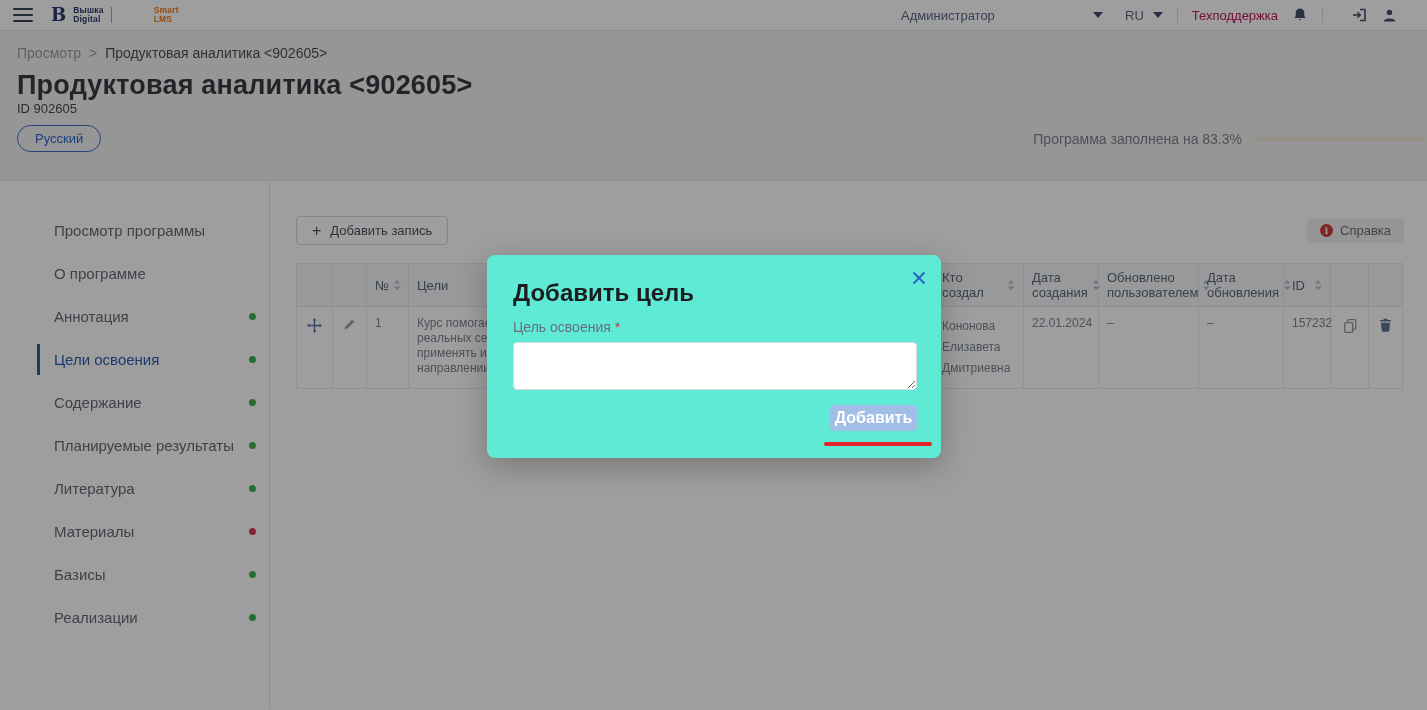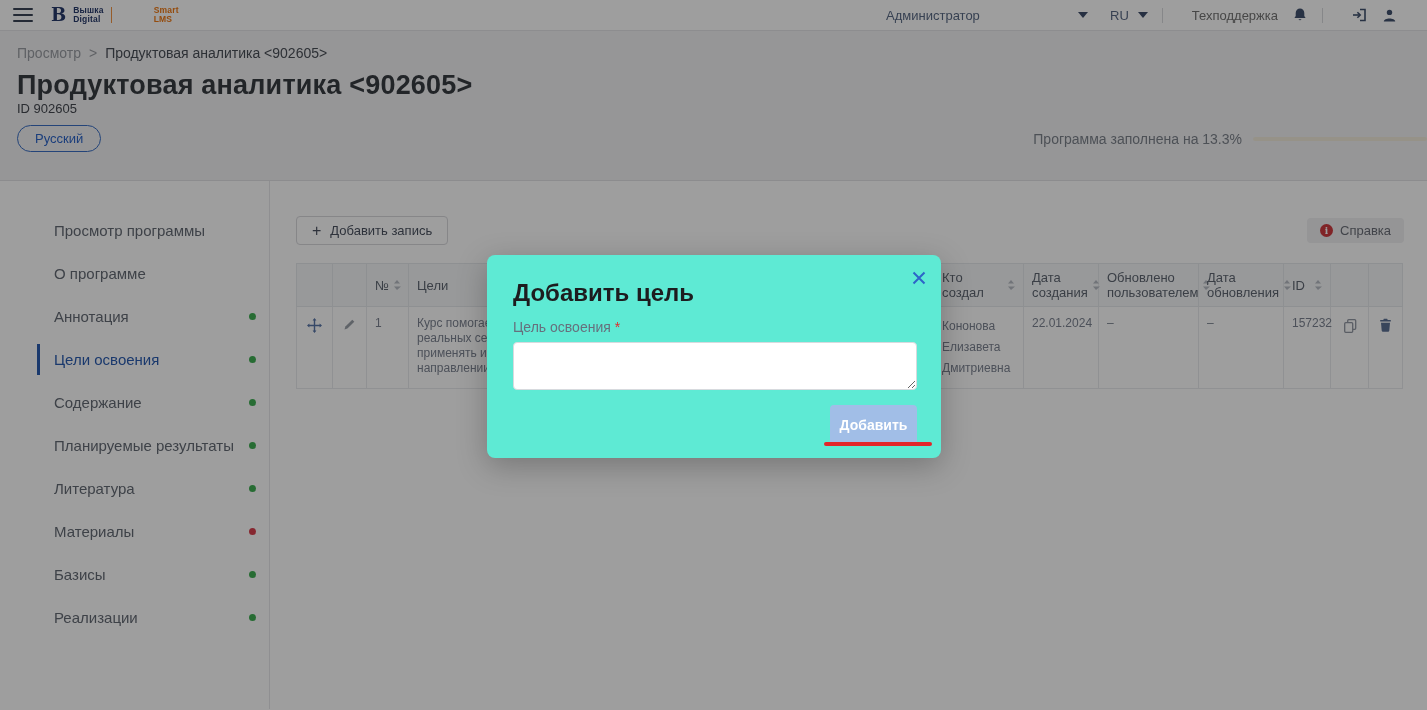--- a/index.html
+++ b/index.html
@@ -16,21 +16,21 @@
   .brand { display:flex; align-items:center; gap:7px; }
   .brand-mark { font-family:"DejaVu Serif", serif; font-weight:800; font-size:18px; line-height:18px; color:#273a6b; }
   .brand-txt { font-size:8.5px; line-height:9px; font-weight:700; letter-spacing:.2px; }
   .brand-txt.navy { color:#273a6b; }
   .brand-txt.orange { color:#ef7b17;margin-left:35px; }
   .brand-sep { width:1px; height:16px; background:#ef7b17; opacity:.8; }
   .topbar-right { margin-left:auto; display:flex; align-items:center; font-size:13px; color:#5a6a85; }
   .role-select { width:202px; display:flex; align-items:center; justify-content:space-between; cursor:pointer; }
   .lang-select { display:flex; align-items:center; gap:9px; margin-left:22px; cursor:pointer; }
   .tb-sep { width:1px; height:15px; background:#d9dade; margin:0 14px; }
-  .support-link { color:#737373; cursor:pointer;margin-left:15px; }
+  .support-link { color:#be185d; cursor:pointer; }
   .tb-icon { display:flex; align-items:center; cursor:pointer; margin-left:14px; }
   .tb-icon:first-of-type { margin-left:0; }
   
   .page-head { background:#f2f2f4; border-bottom:1px solid #e2e2e5; height:150px; padding:14px 0 0 17px; }
   .breadcrumb { font-size:14px; color:#9a9da3; display:flex; gap:8px; align-items:center; }
   .breadcrumb .crumb-link { cursor:pointer; }
   .breadcrumb .crumb-current { color:#4a4f57; }
   .page-title { margin-top:9px; font-size:27px; font-weight:700; color:#383c42; letter-spacing:.2px; }
   .page-id { font-size:13px; color:#44484f; }
   .head-row { margin-top:9px; display:flex; align-items:center; justify-content:space-between; }
@@ -72,22 +72,22 @@
   
   .overlay { position:absolute; inset:0; background:rgba(0,0,0,.38); z-index:50; }
   .modal { position:absolute; left:487px; top:255px; width:454px; height:203px; background:#5eead4;
     border-radius:8px; box-shadow:0 8px 30px rgba(0,0,0,.25); z-index:60;padding-left:20px; }
   .modal-close { position:absolute; top:15px; right:14px; cursor:pointer; display:flex; }
   .modal-title { position:absolute; left:26px; top:24px; font-size:24px; font-weight:700; color:#1d1d1f; }
   .modal-label { position:absolute; left:26px; top:64px; font-size:14px; color:#66707d; }
   .req { color:#e02b2b; }
   .modal textarea { position:absolute; left:26px; top:87px; width:404px; height:48px; border:1px solid #d7dade;
     border-radius:4px; resize:vertical; font-family:"Liberation Sans",sans-serif; font-size:13px; padding:6px 8px; outline:none; }
-  .modal-submit { position:absolute; top:150px; right:24px; width:87px; height:40px; background:#a1bee7;
-    border:none; border-radius:4px; color:#fff; font-size:14px; font-weight:700; cursor:default; }
+  .modal-submit { position:absolute; top:150px; right:24px; width:87px; height:26px; background:#a1bee7;
+    border:none; border-radius:4px; color:#fff; font-size:16px; font-weight:700; cursor:default; }
   .annotation-line { position:absolute; top:187px; right:9px; width:108px; height:4px; background:#e2262a; border-radius:2px; }
 </style>
 </head>
 <body>
 
 <div class="stage">
 
   <header class="topbar">
     <div class="hamburger">
         <i></i>
@@ -146,21 +146,21 @@
     <nav class="breadcrumb">
       <span class="crumb-link">Просмотр</span>
       <span>&gt;</span>
       <span class="crumb-current">Продуктовая аналитика &lt;902605&gt;</span>
     </nav>
     <h1 class="page-title">Продуктовая аналитика &lt;902605&gt;</h1>
     <div class="page-id">ID 902605</div>
     <div class="head-row">
       <button class="lang-pill">Русский</button>
       <div class="progress-wrap">
-        <span class="progress-label">Программа заполнена на 13.3%</span>
+        <span class="progress-label">Программа заполнена на 83.3%</span>
         <span class="progress-track">
           <span class="progress-fill" style="width: 83.3%;"></span>
         </span>
       </div>
     </div>
   </section>
 
   <section class="body">
     <aside class="sidebar" id="sidebar">
         <div class="side-item">

